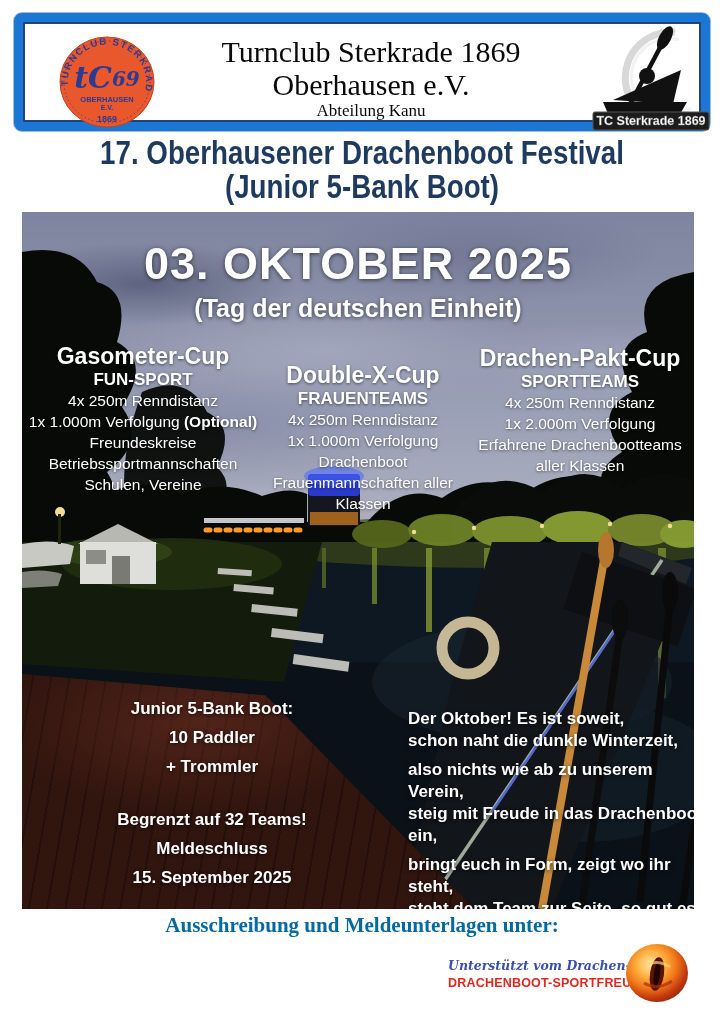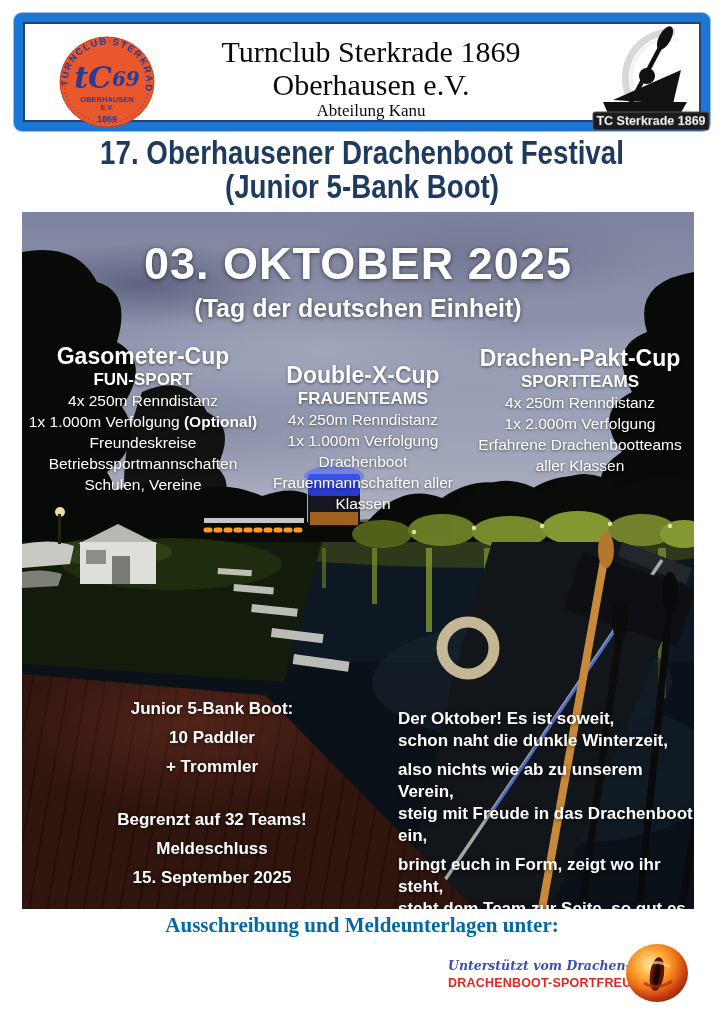--- a/index.html
+++ b/index.html
@@ -58,21 +58,21 @@
   .cup-col .cup-title { font-size:23px; font-weight:bold; line-height:26px; }
   .cup-col .cup-sub   { font-size:17px; font-weight:bold; line-height:21px; }
   .cup-col .cup-line  { font-size:15.5px; line-height:21px; }
   .cup-col .cup-line b { font-weight:bold;text-align:right; }
   .col-0 { left:0px;   top:131px; width:242px; }
   .col-1 { left:236px; top:150px; width:210px; }
   .col-2 { left:442px; top:133px; width:232px; }
 
   .junior { left:20px; top:482px; width:340px; text-align:center; font-size:17px; font-weight:bold; line-height:29px; }
   .junior .grp-gap { height:24px; }
-  .poem { left:376px; top:496px; width:300px; font-size:17px; font-weight:bold; line-height:22px; }
+  .poem { left:386px; top:496px; width:300px; font-size:17px; font-weight:bold; line-height:22px; }
   .poem .couplet { margin-bottom:7px; }
 
   
   .footer-heading { position:absolute; left:0; top:913px; width:724px; text-align:center;
     font-family:"Liberation Serif", serif; font-weight:bold; font-size:21px; color:#0369a1; }
   .contact { position:absolute; left:70px; top:941px; font-size:17px; color:#111; line-height:19.5px; }
   .contact a { color:#2323cf; text-decoration:none; }
   .contact a.u { text-decoration:underline; }
   .supporter { position:absolute; left:448px; top:958px; width:172px; text-align:left; }
   .supporter .script { font-family:"DejaVu Serif", serif; font-style:italic; font-weight:bold;

